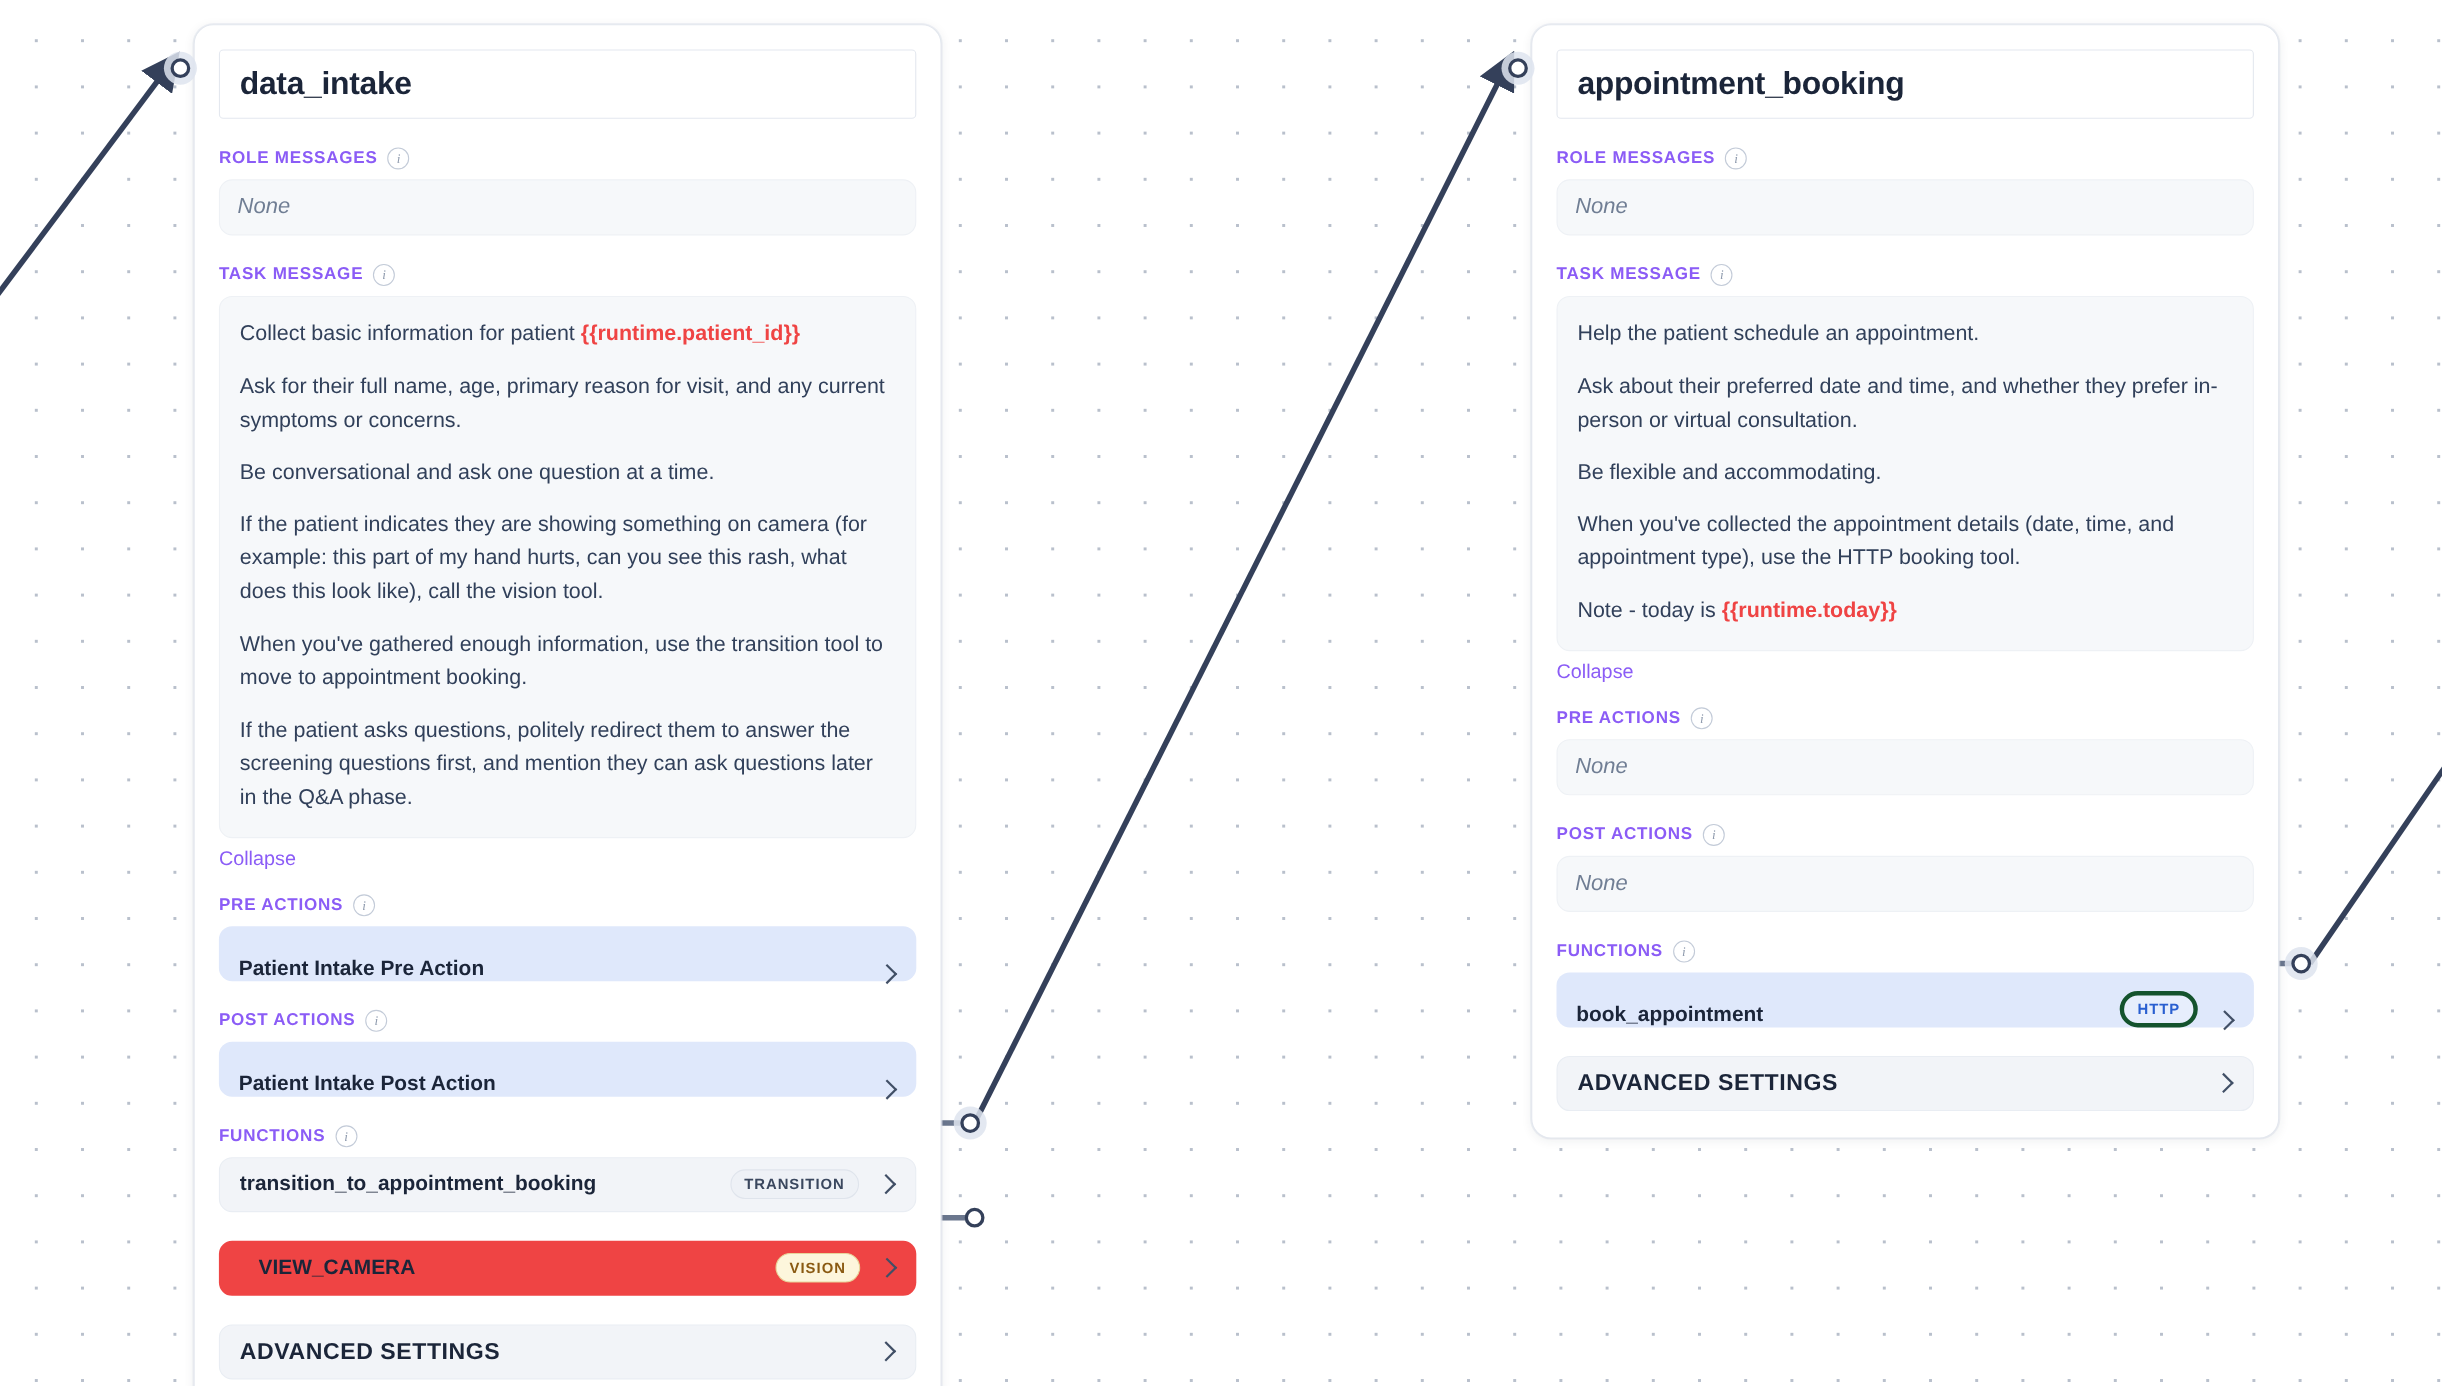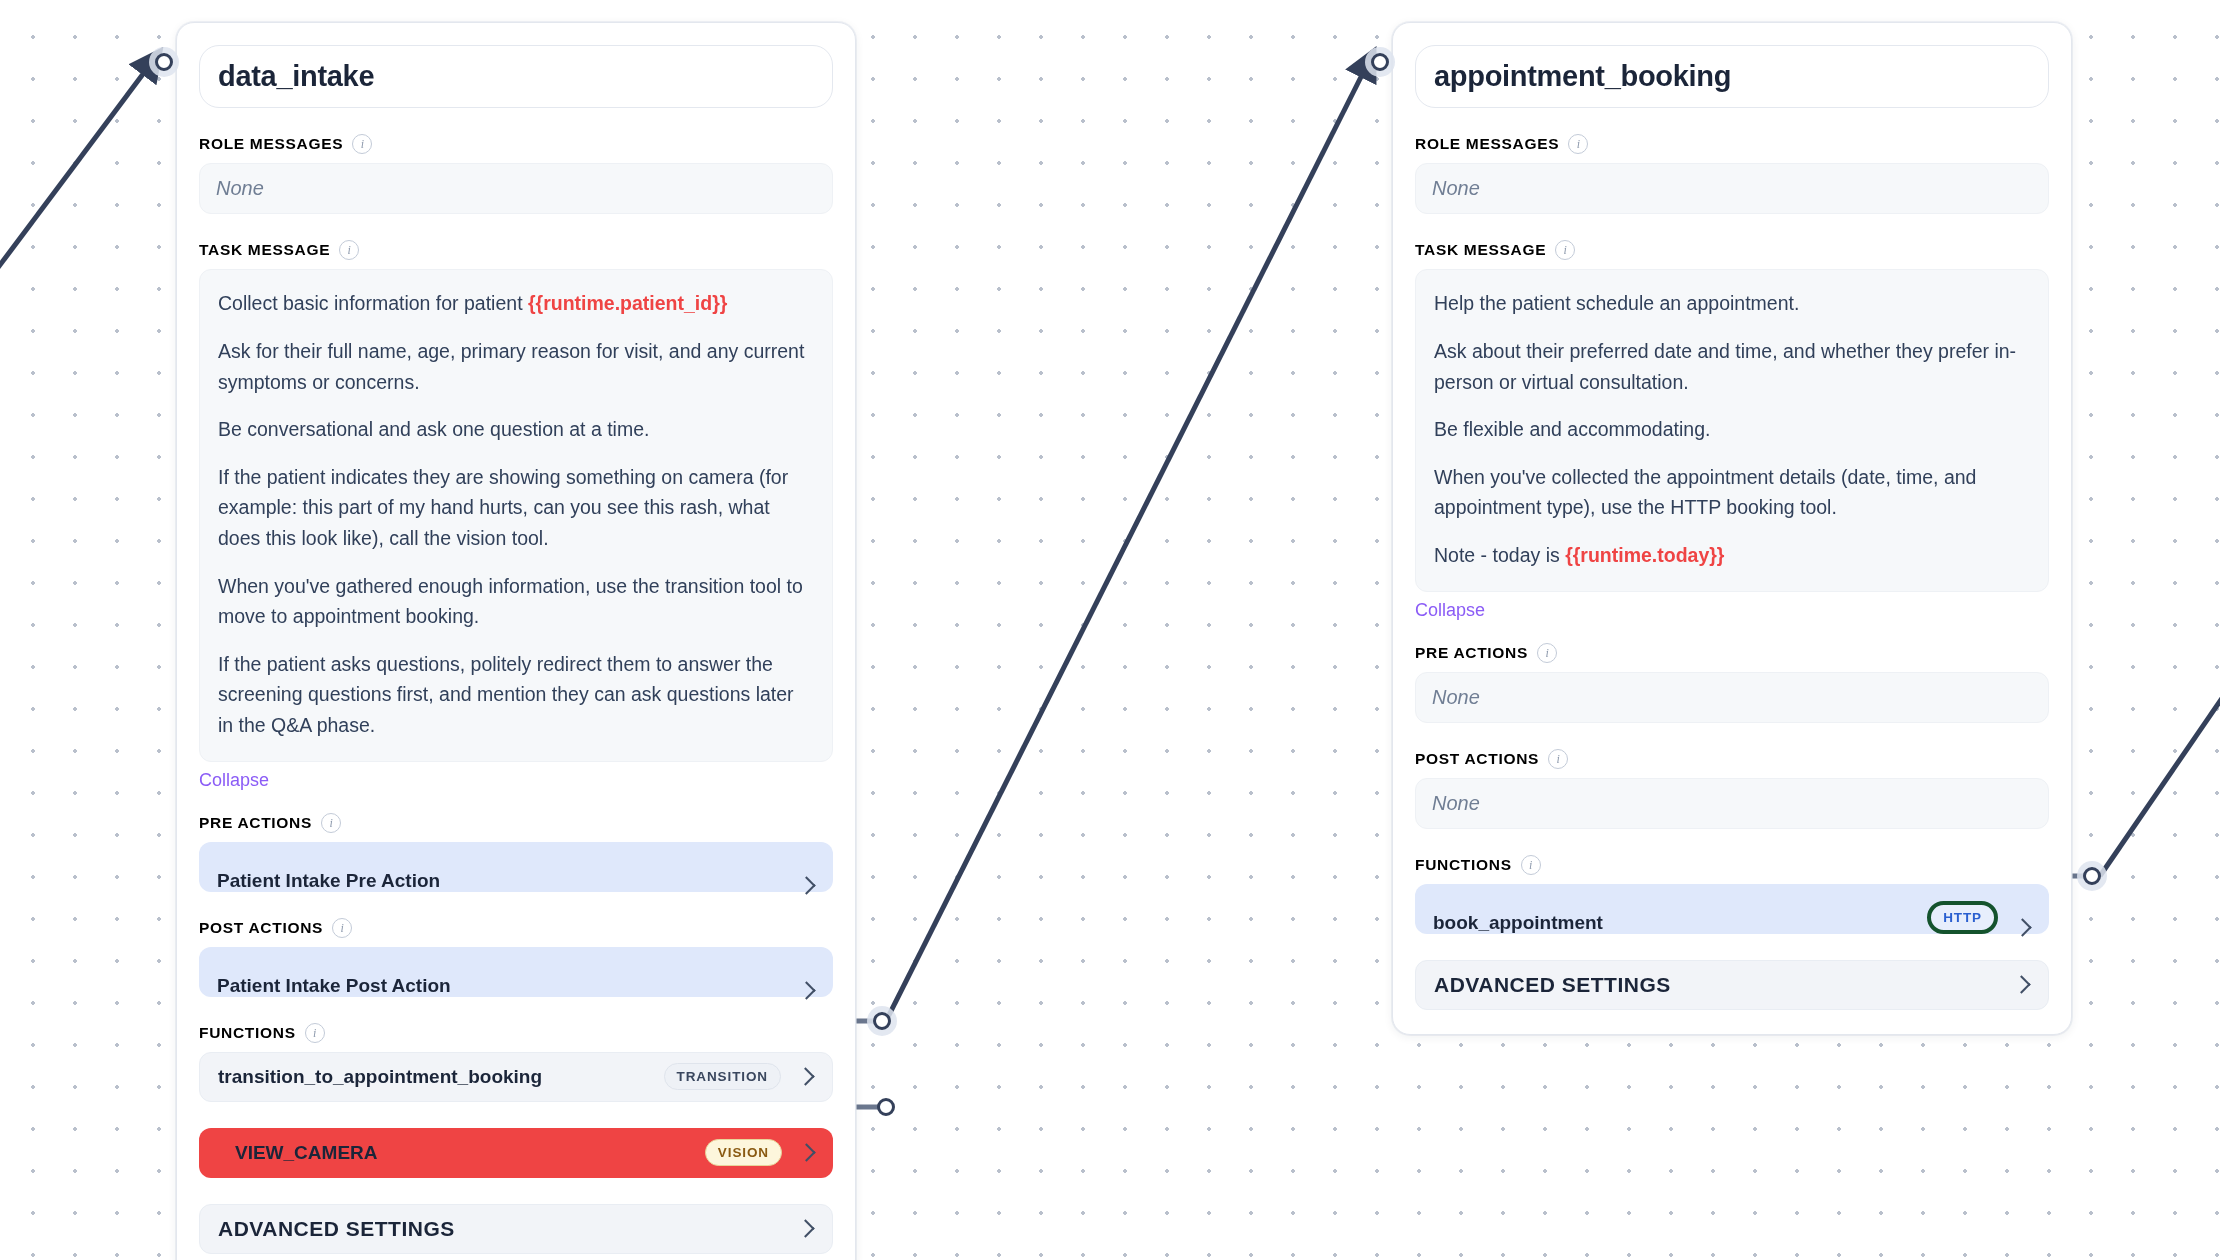--- a/index.html
+++ b/index.html
@@ -42,21 +42,21 @@
     border-radius: 18px;
     box-shadow: 0 2px 10px rgba(25,38,63,.07), 0 0 0 1px rgba(230,234,241,.55);
     z-index: 5;
     padding: 22px 22px 24px 22px;
   }
   .node.n1 { left: 176px; top: 22px; width: 680px; }
   .node.n2 { left: 1392px; top: 22px; width: 680px; }
 
   .node-title-box {
     border: 1px solid #e4e8ef;
-    border-radius: 20px;
+    border-radius: 4px;
     background: #ffffff;
     padding: 14px 18px;
     margin-bottom: 26px;
   }
   .node-title {
     font-size: 29px;
     font-weight: bold;
     color: #1b2539;
     letter-spacing: -0.3px;
     line-height: 1.15;
@@ -66,21 +66,21 @@
   .field-label {
     display: flex;
     align-items: center;
     gap: 9px;
     margin-bottom: 9px;
   }
   .field-label .lbl {
     font-size: 15.5px;
     font-weight: bold;
     letter-spacing: 0.7px;
-    color: #000000;
+    color: #8b5cf6;
   }
   .info-icon {
     width: 20px; height: 20px;
     border: 1.4px solid #c3cbd8;
     border-radius: 50%;
     color: #8e9aad;
     font-size: 12px;
     font-style: italic;
     font-family: "Liberation Serif", serif;
     display: inline-flex;

